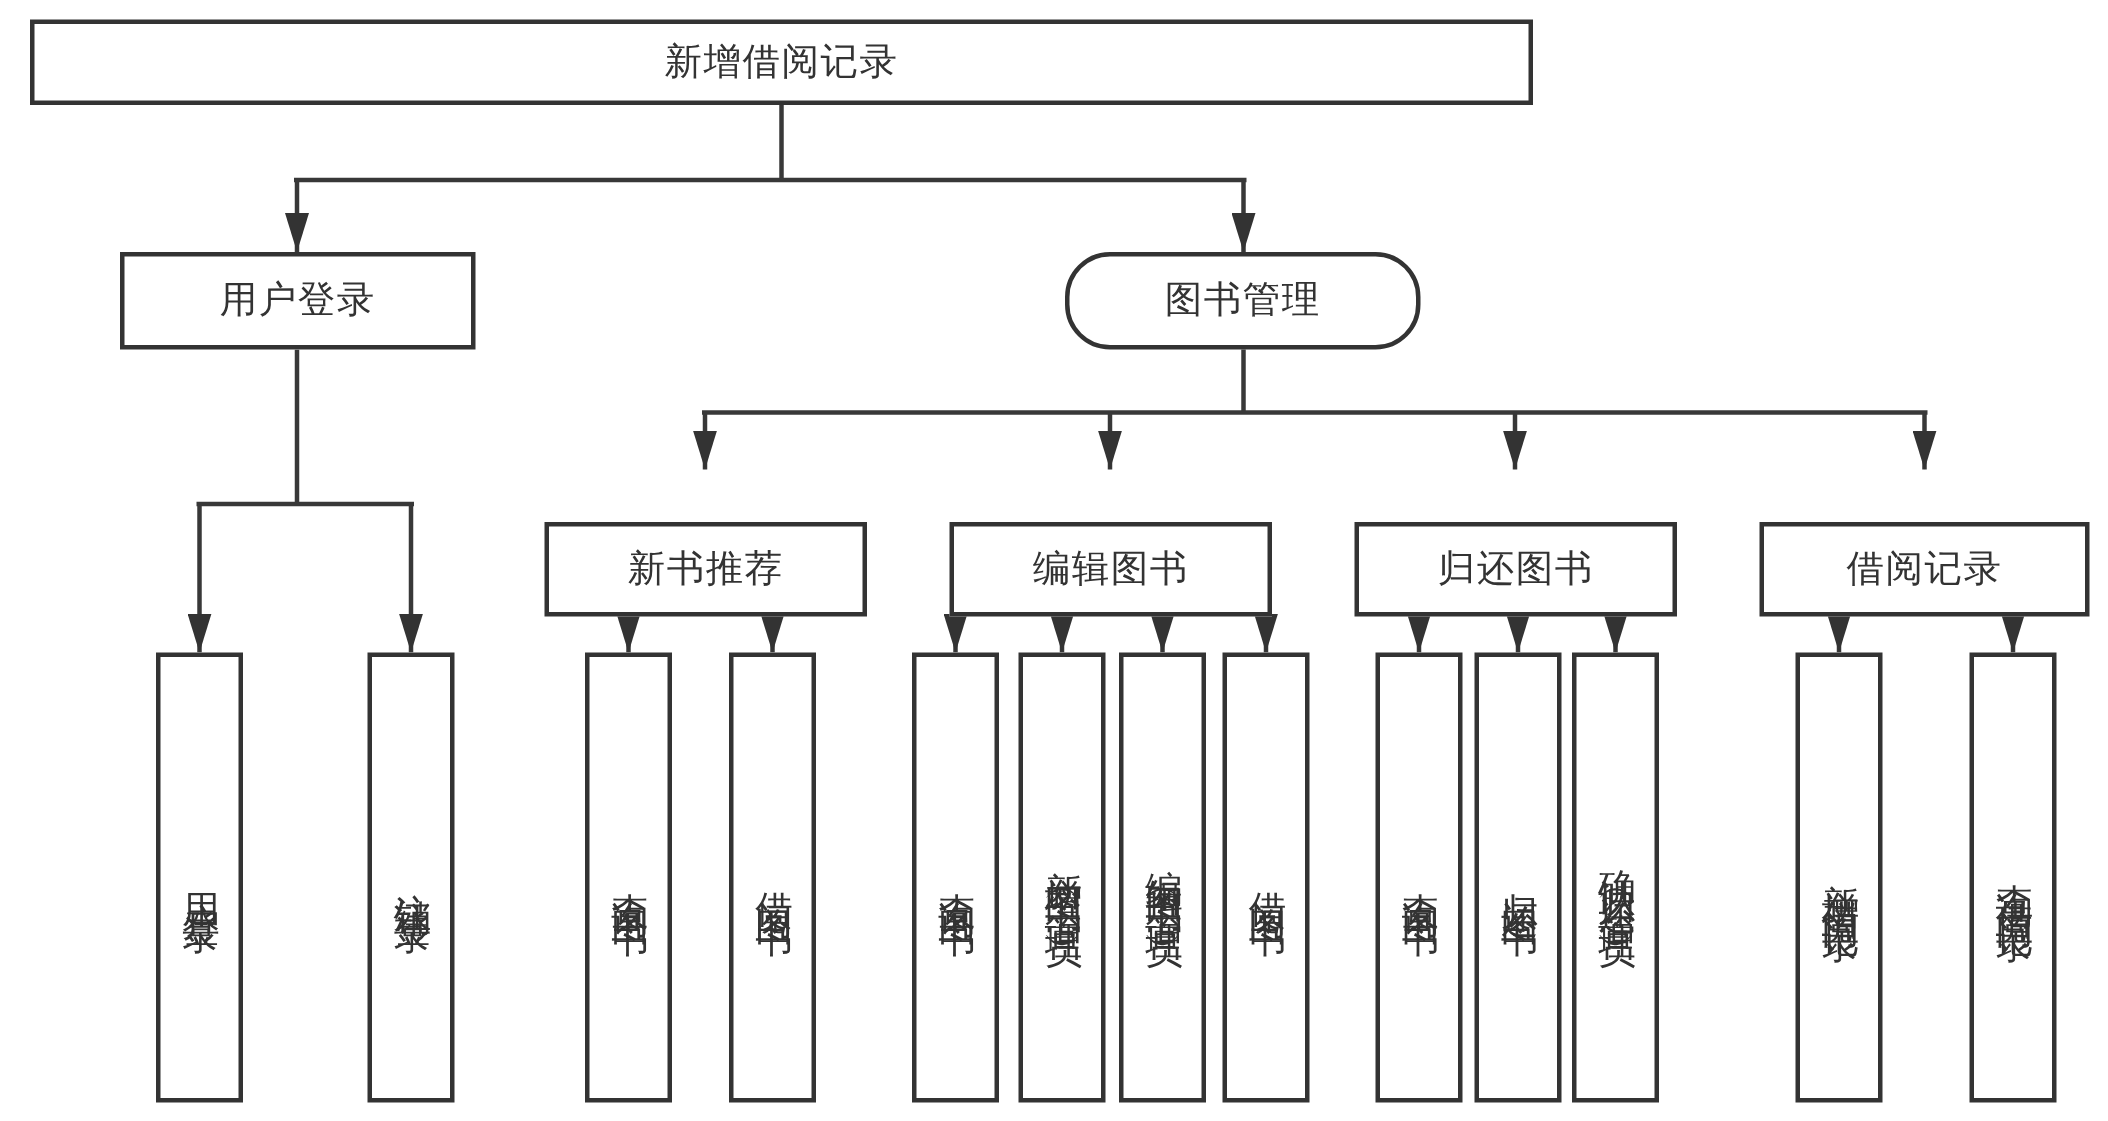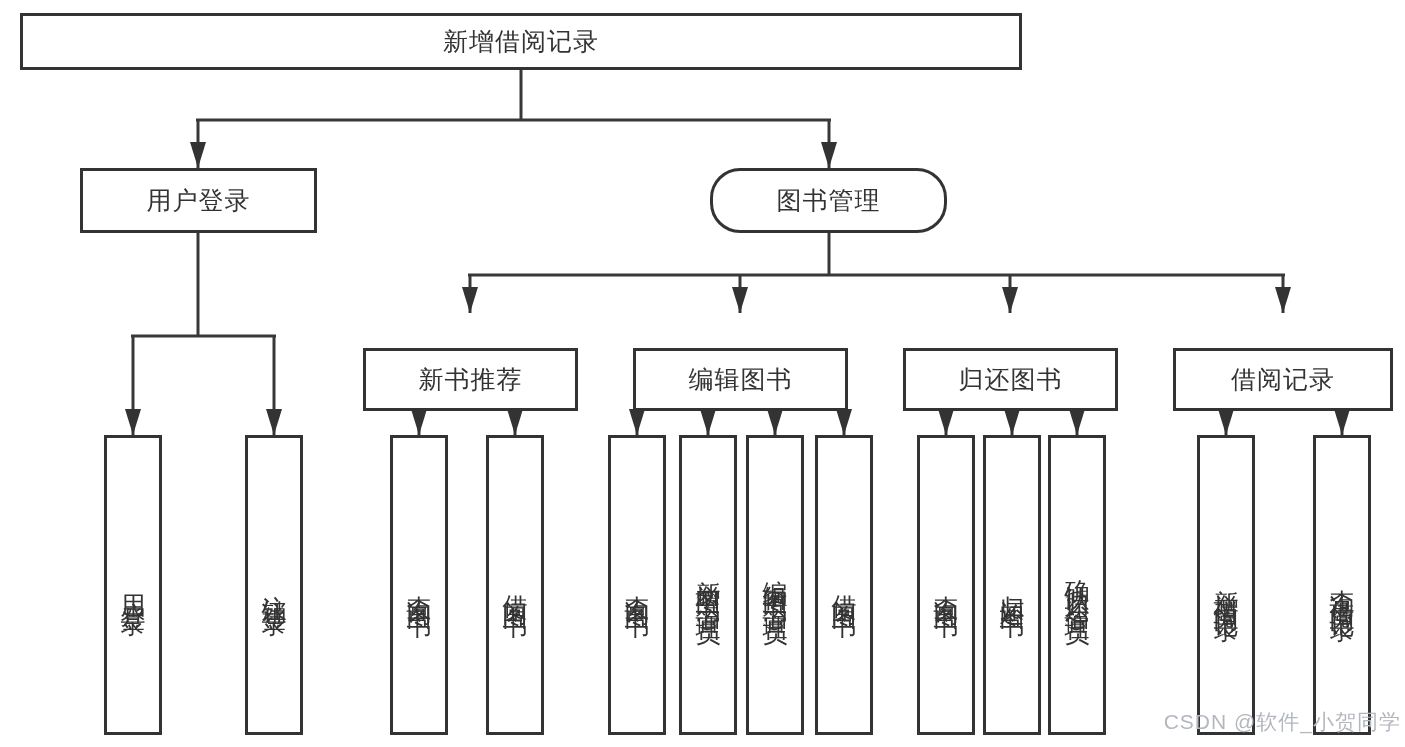--- a/index.html
+++ b/index.html
@@ -178,15 +178,14 @@
     <span class="label">确认归还（管理员）</span>
   </div>
 
   <div class="box vbox e1">
     <span class="label">新增借阅记录</span>
   </div>
   <div class="box vbox e2">
     <span class="label">查询借阅记录</span>
   </div>
 
-  <div class="watermark">CSDN @软件_小贺同学</div>
 
 </div>
 
 </body></html>

